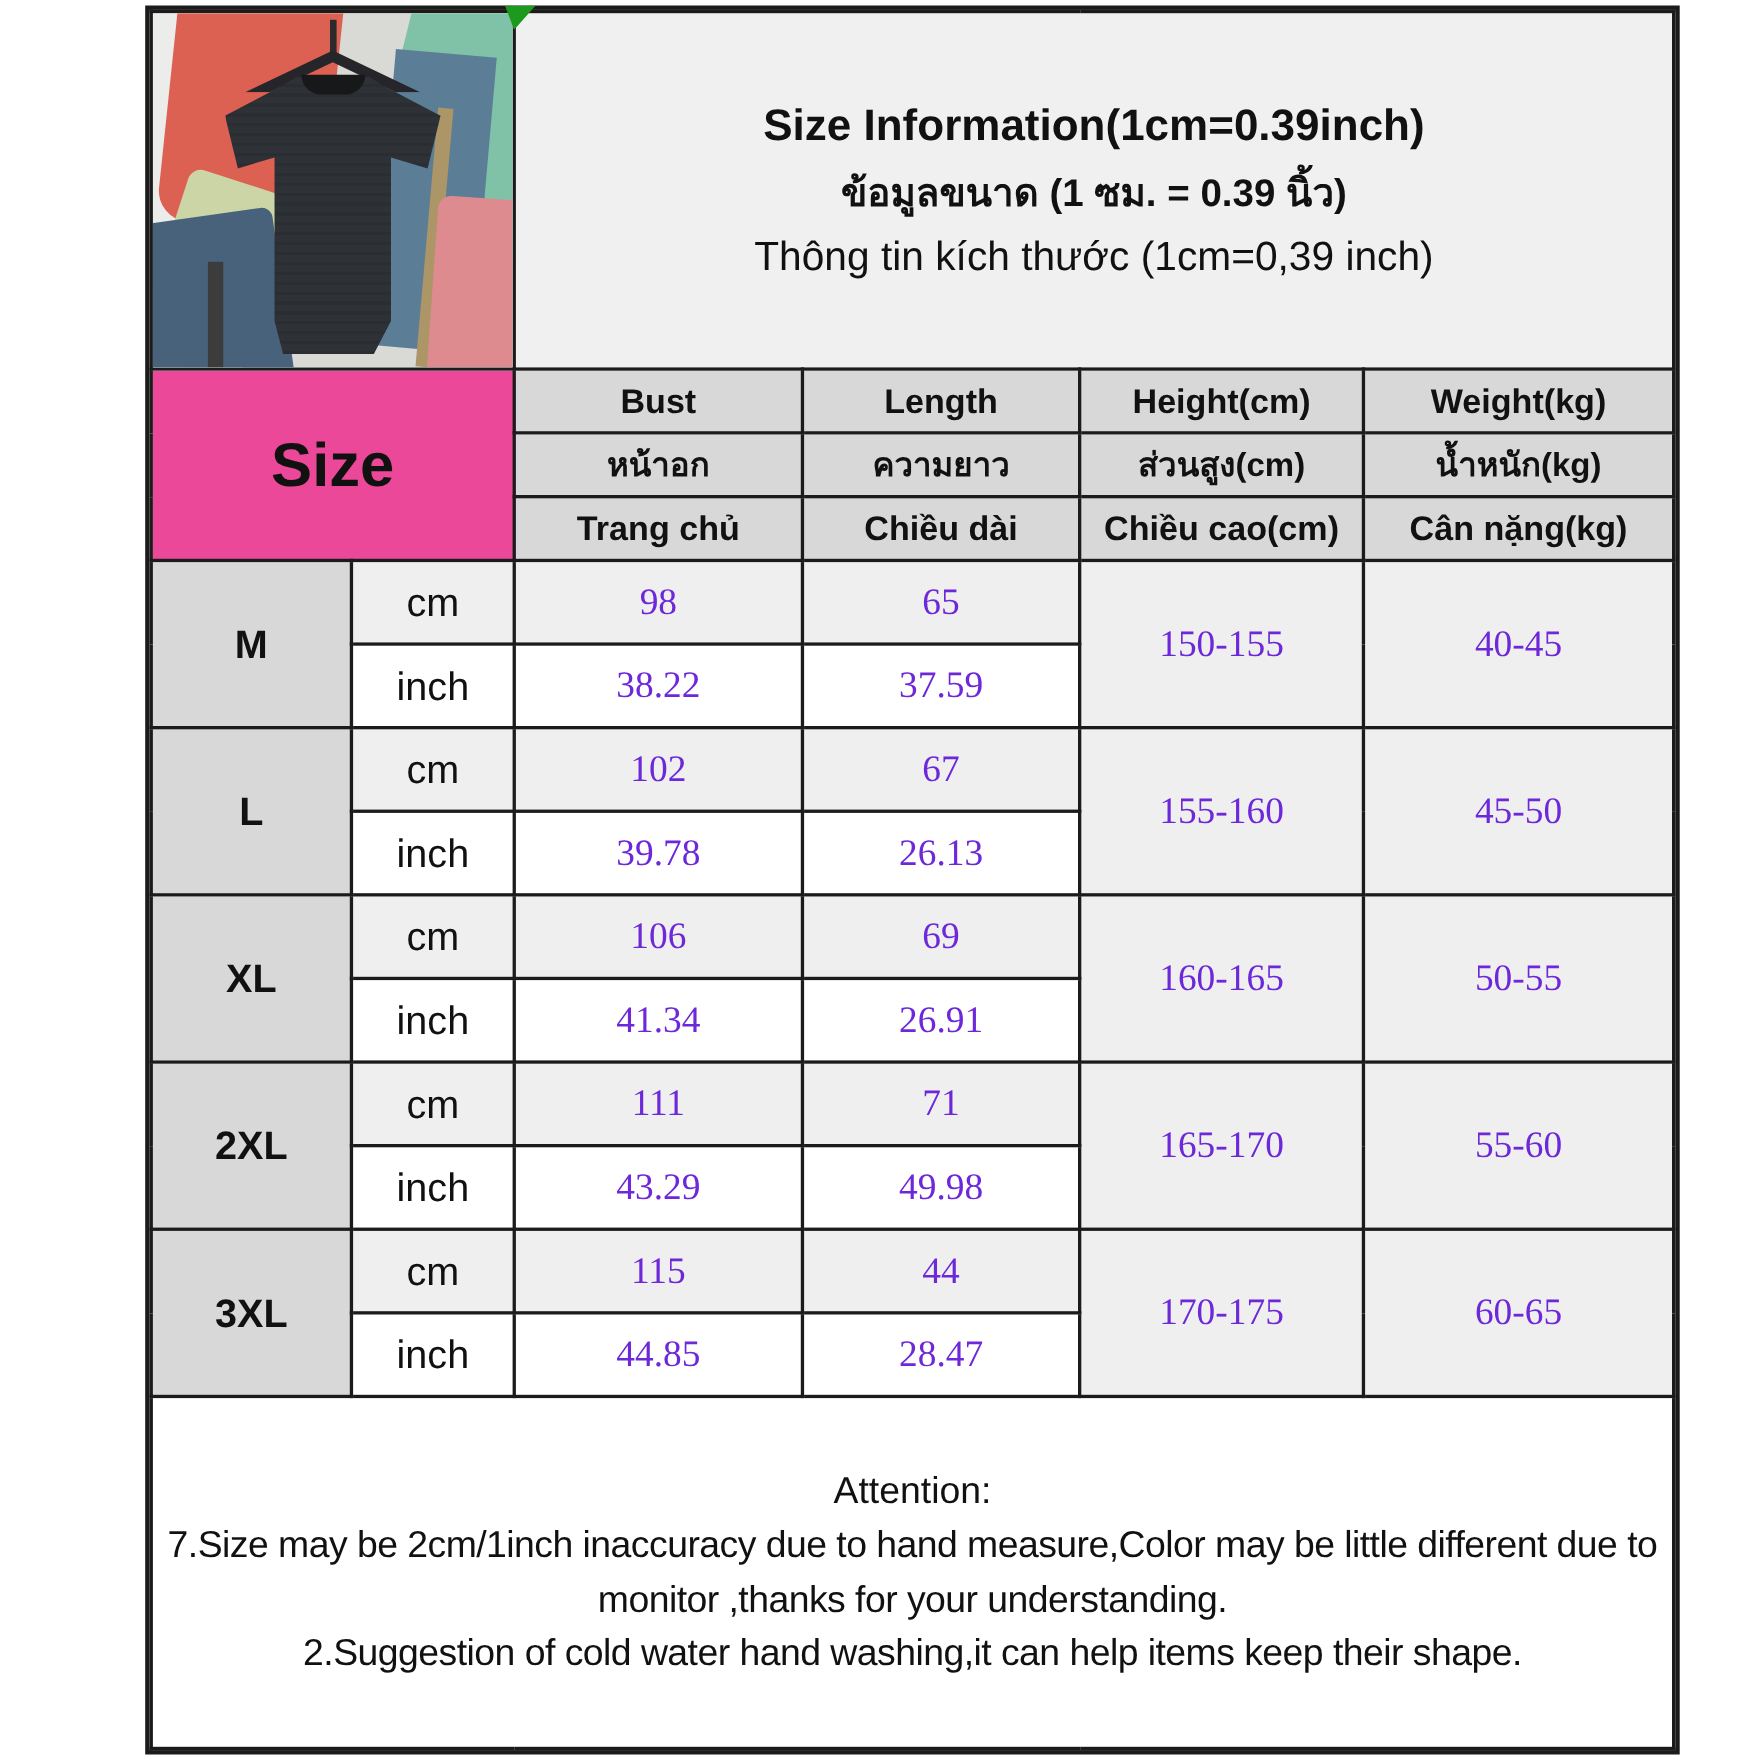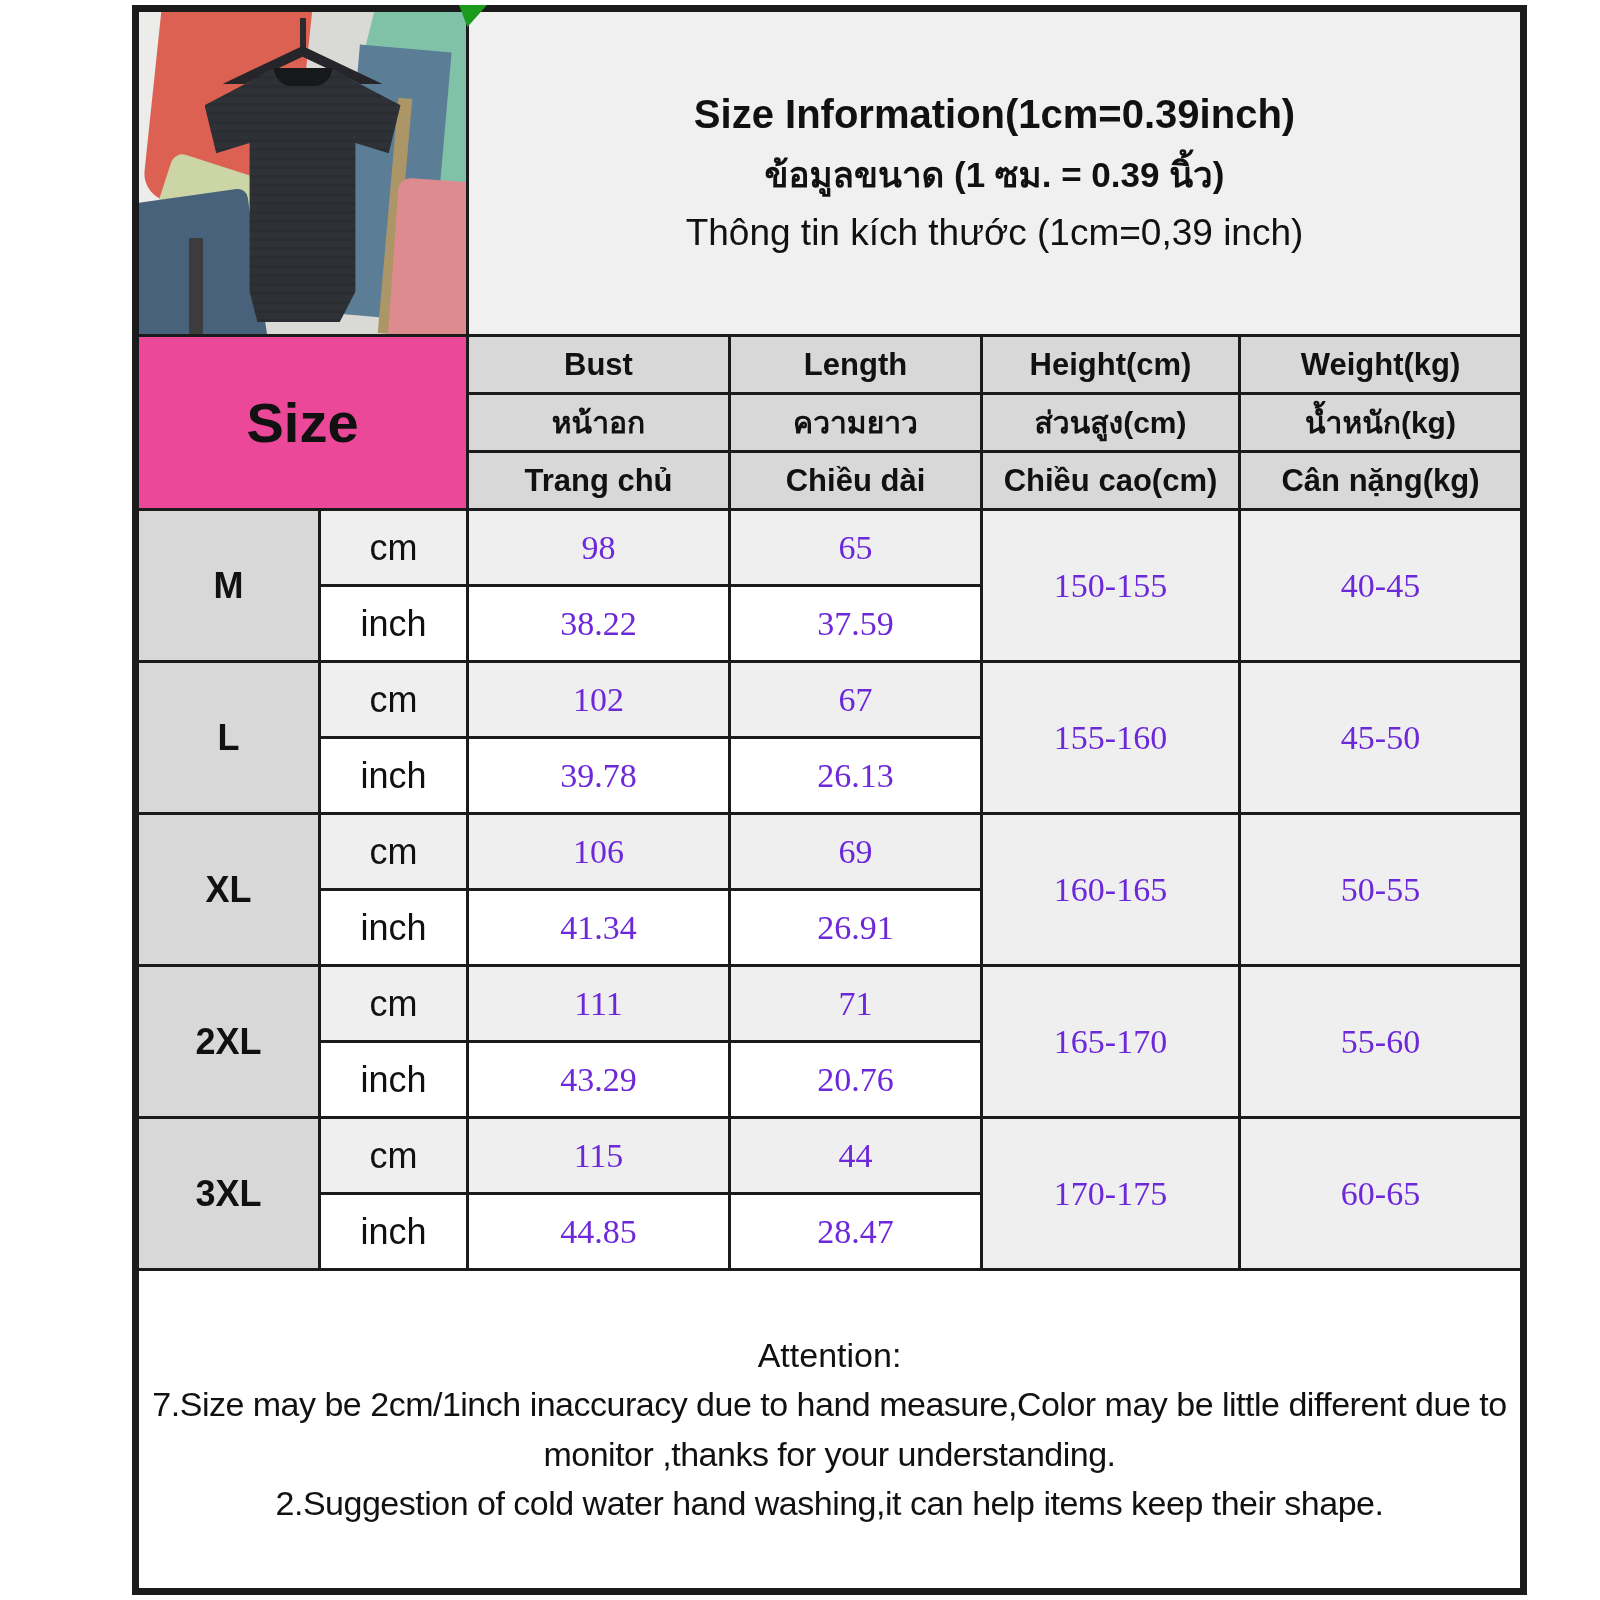--- a/index.html
+++ b/index.html
@@ -178,21 +178,21 @@
         <td class="size-label" rowspan="2">2XL</td>
         <td class="unit alt">cm</td>
         <td class="val alt">111</td>
         <td class="val alt">71</td>
         <td class="val merged" rowspan="2">165-170</td>
         <td class="val merged" rowspan="2">55-60</td>
       </tr>
       <tr class="r-data">
         <td class="unit">inch</td>
         <td class="val">43.29</td>
-        <td class="val">20.76</td>
+        <td class="val">49.98</td>
       </tr>
 
       <tr class="r-data">
         <td class="size-label" rowspan="2">3XL</td>
         <td class="unit alt">cm</td>
         <td class="val alt">115</td>
         <td class="val alt">44</td>
         <td class="val merged" rowspan="2">170-175</td>
         <td class="val merged" rowspan="2">60-65</td>
       </tr>

